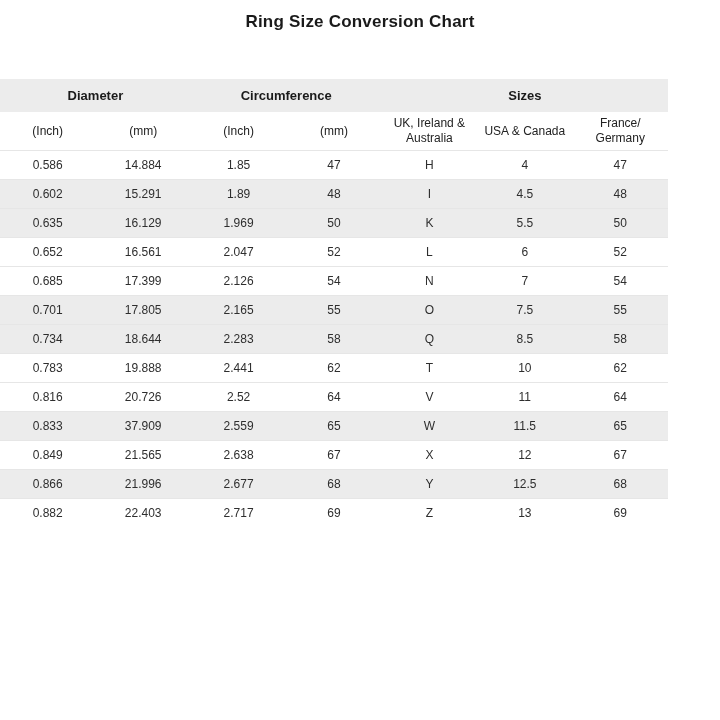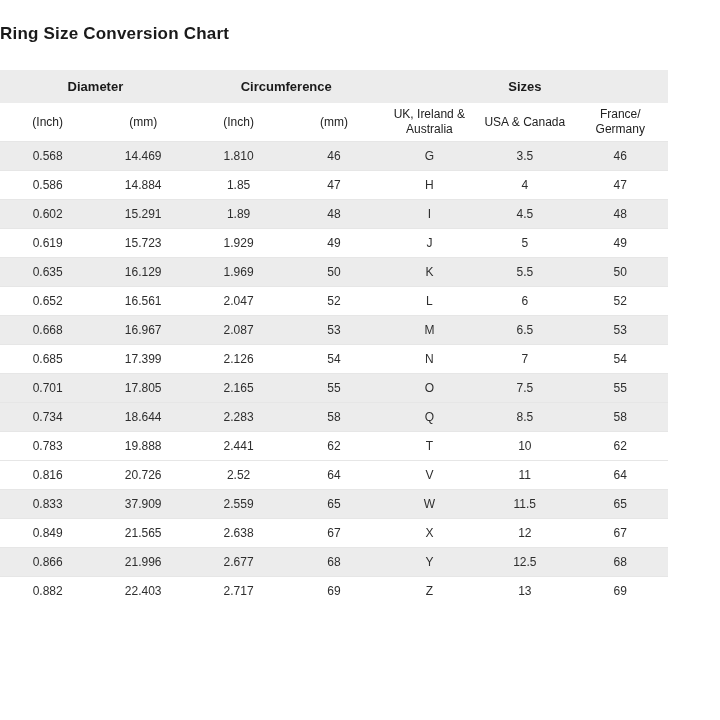--- a/index.html
+++ b/index.html
@@ -8,29 +8,30 @@
     background: #ffffff;
     font-family: "Liberation Sans", sans-serif;
   }
   .page {
     width: 720px;
     height: 720px;
     background: var(--bg, #ffffff);
     overflow: hidden;
   }
   .title {
-    padding-top: 24px;
+    padding-top: 12px;
+    text-align: center;
     font-size: 17px;
     font-weight: 700;
     color: var(--header-text, #111111);
     letter-spacing: 0.2px;
   }
   table.ring-table {
     width: 668px;
-    margin-top: 26px;
+    margin-top: 47px;
     border-collapse: collapse;
     table-layout: fixed;
   }
   table.ring-table th, table.ring-table td {
     text-align: center;
     vertical-align: middle;
     padding: 0 6px;
     overflow: hidden;
   }
   tr.group-row th {
@@ -75,83 +76,56 @@
           <th>(Inch)</th>
           <th>(mm)</th>
           <th>(Inch)</th>
           <th>(mm)</th>
           <th>UK, Ireland &amp; Australia</th>
           <th>USA &amp; Canada</th>
           <th>France/ Germany</th>
         </tr>
     </thead>
     <tbody>
-        <tr class="stripe">
-          <td>0.568</td>
-          <td>14.469</td>
-          <td>1.810</td>
-          <td>46</td>
-          <td>G</td>
-          <td>3.5</td>
-          <td>46</td>
-        </tr>
         <tr>
           <td>0.586</td>
           <td>14.884</td>
           <td>1.85</td>
           <td>47</td>
           <td>H</td>
           <td>4</td>
           <td>47</td>
         </tr>
         <tr class="stripe">
           <td>0.602</td>
           <td>15.291</td>
           <td>1.89</td>
           <td>48</td>
           <td>I</td>
           <td>4.5</td>
           <td>48</td>
         </tr>
-        <tr>
-          <td>0.619</td>
-          <td>15.723</td>
-          <td>1.929</td>
-          <td>49</td>
-          <td>J</td>
-          <td>5</td>
-          <td>49</td>
-        </tr>
         <tr class="stripe">
           <td>0.635</td>
           <td>16.129</td>
           <td>1.969</td>
           <td>50</td>
           <td>K</td>
           <td>5.5</td>
           <td>50</td>
         </tr>
         <tr>
           <td>0.652</td>
           <td>16.561</td>
           <td>2.047</td>
           <td>52</td>
           <td>L</td>
           <td>6</td>
           <td>52</td>
         </tr>
-        <tr class="stripe">
-          <td>0.668</td>
-          <td>16.967</td>
-          <td>2.087</td>
-          <td>53</td>
-          <td>M</td>
-          <td>6.5</td>
-          <td>53</td>
-        </tr>
         <tr>
           <td>0.685</td>
           <td>17.399</td>
           <td>2.126</td>
           <td>54</td>
           <td>N</td>
           <td>7</td>
           <td>54</td>
         </tr>
         <tr class="stripe">

